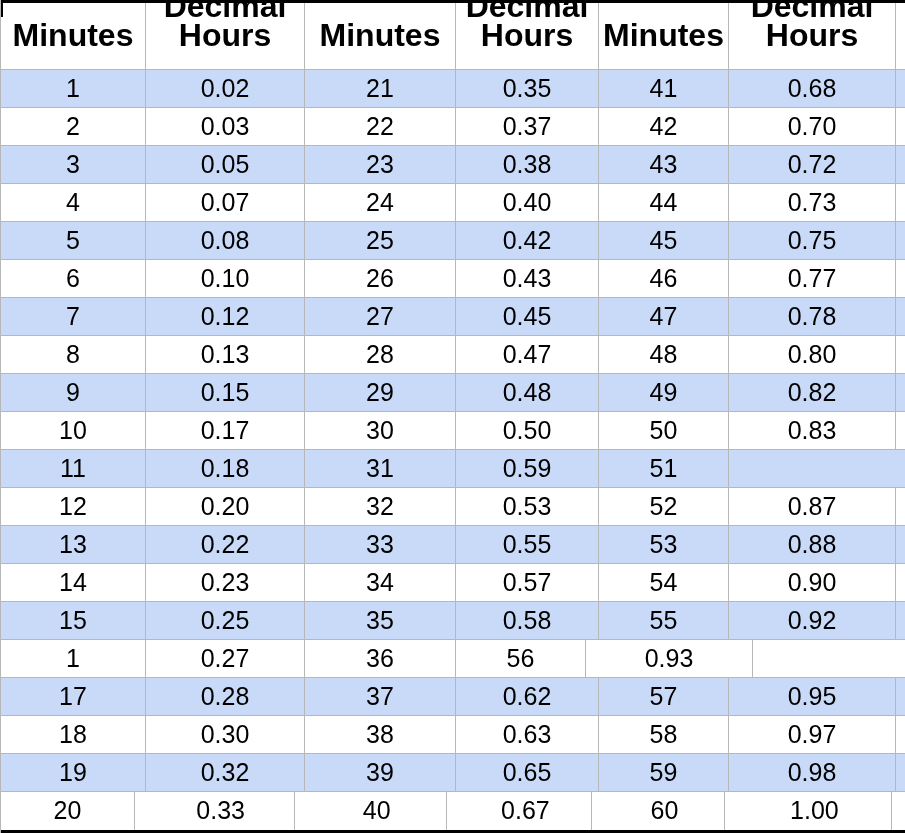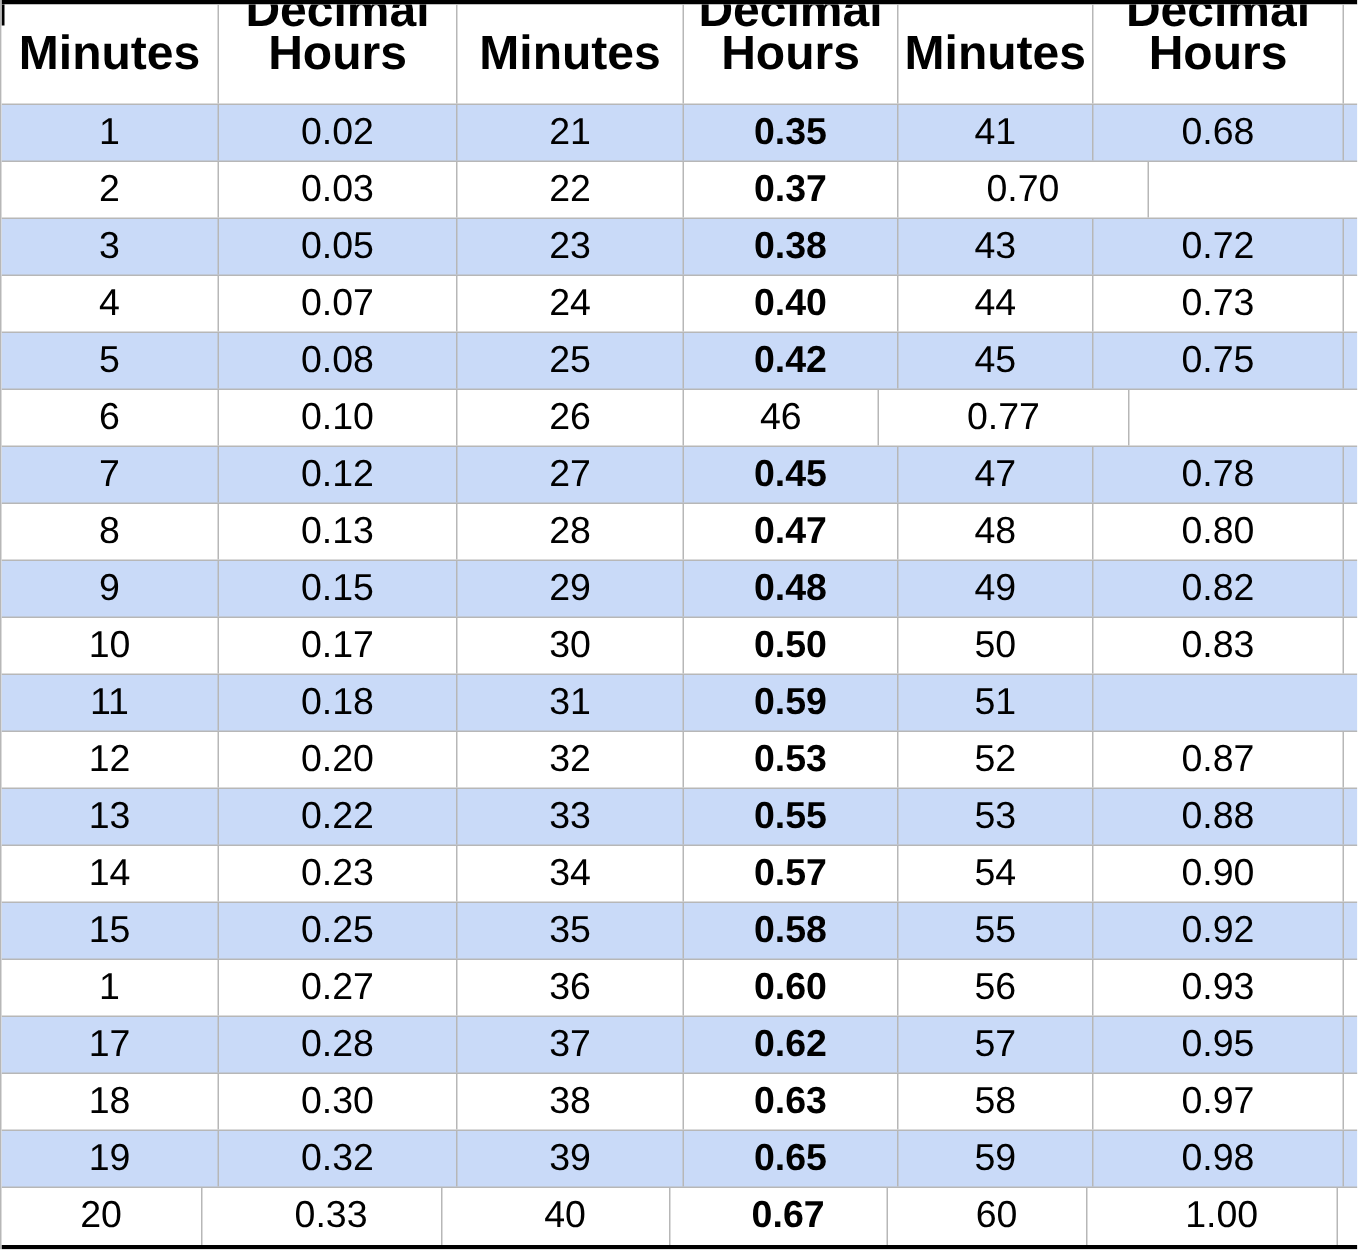--- a/index.html
+++ b/index.html
@@ -29,21 +29,21 @@
   .row.data:last-child{border-bottom:none;gap:13px;}
   .cell{
     box-sizing:border-box;
     border-right:1px solid var(--grid);
     text-align:center;
     overflow:hidden;
   }
   .col0{width:145px;}
   .col1{width:159px;}
   .col2{width:151px;}
-  .col3{width:143px;font-weight:bold;}
+  .col3{width:143px;}
   .col4{width:130px;}
   .col5{width:167px;}
   .col6{flex:1 1 auto;border-right:none;}
   .header .cell{
     display:flex;
     align-items:flex-end;
     justify-content:center;
     font-weight:bold;
     font-size:32px;
     line-height:29px;
@@ -92,20 +92,21 @@
     <div class="cell col3">0.35</div>
     <div class="cell col4">41</div>
     <div class="cell col5">0.68</div>
     <div class="cell col6"></div>
   </div>
       <div class="row data">
     <div class="cell col0">2</div>
     <div class="cell col1">0.03</div>
     <div class="cell col2">22</div>
     <div class="cell col3">0.37</div>
+    <div class="cell col4">42</div>
     <div class="cell col5">0.70</div>
     <div class="cell col6"></div>
   </div>
       <div class="row data band">
     <div class="cell col0">3</div>
     <div class="cell col1">0.05</div>
     <div class="cell col2">23</div>
     <div class="cell col3">0.38</div>
     <div class="cell col4">43</div>
     <div class="cell col5">0.72</div>
@@ -126,20 +127,21 @@
     <div class="cell col2">25</div>
     <div class="cell col3">0.42</div>
     <div class="cell col4">45</div>
     <div class="cell col5">0.75</div>
     <div class="cell col6"></div>
   </div>
       <div class="row data">
     <div class="cell col0">6</div>
     <div class="cell col1">0.10</div>
     <div class="cell col2">26</div>
+    <div class="cell col3">0.43</div>
     <div class="cell col4">46</div>
     <div class="cell col5">0.77</div>
     <div class="cell col6"></div>
   </div>
       <div class="row data band">
     <div class="cell col0">7</div>
     <div class="cell col1">0.12</div>
     <div class="cell col2">27</div>
     <div class="cell col3">0.45</div>
     <div class="cell col4">47</div>
@@ -214,21 +216,20 @@
     <div class="cell col2">35</div>
     <div class="cell col3">0.58</div>
     <div class="cell col4">55</div>
     <div class="cell col5">0.92</div>
     <div class="cell col6"></div>
   </div>
       <div class="row data">
     <div class="cell col0">1</div>
     <div class="cell col1">0.27</div>
     <div class="cell col2">36</div>
-    <div class="cell col3">0.60</div>
     <div class="cell col4">56</div>
     <div class="cell col5">0.93</div>
     <div class="cell col6"></div>
   </div>
       <div class="row data band">
     <div class="cell col0">17</div>
     <div class="cell col1">0.28</div>
     <div class="cell col2">37</div>
     <div class="cell col3">0.62</div>
     <div class="cell col4">57</div>

